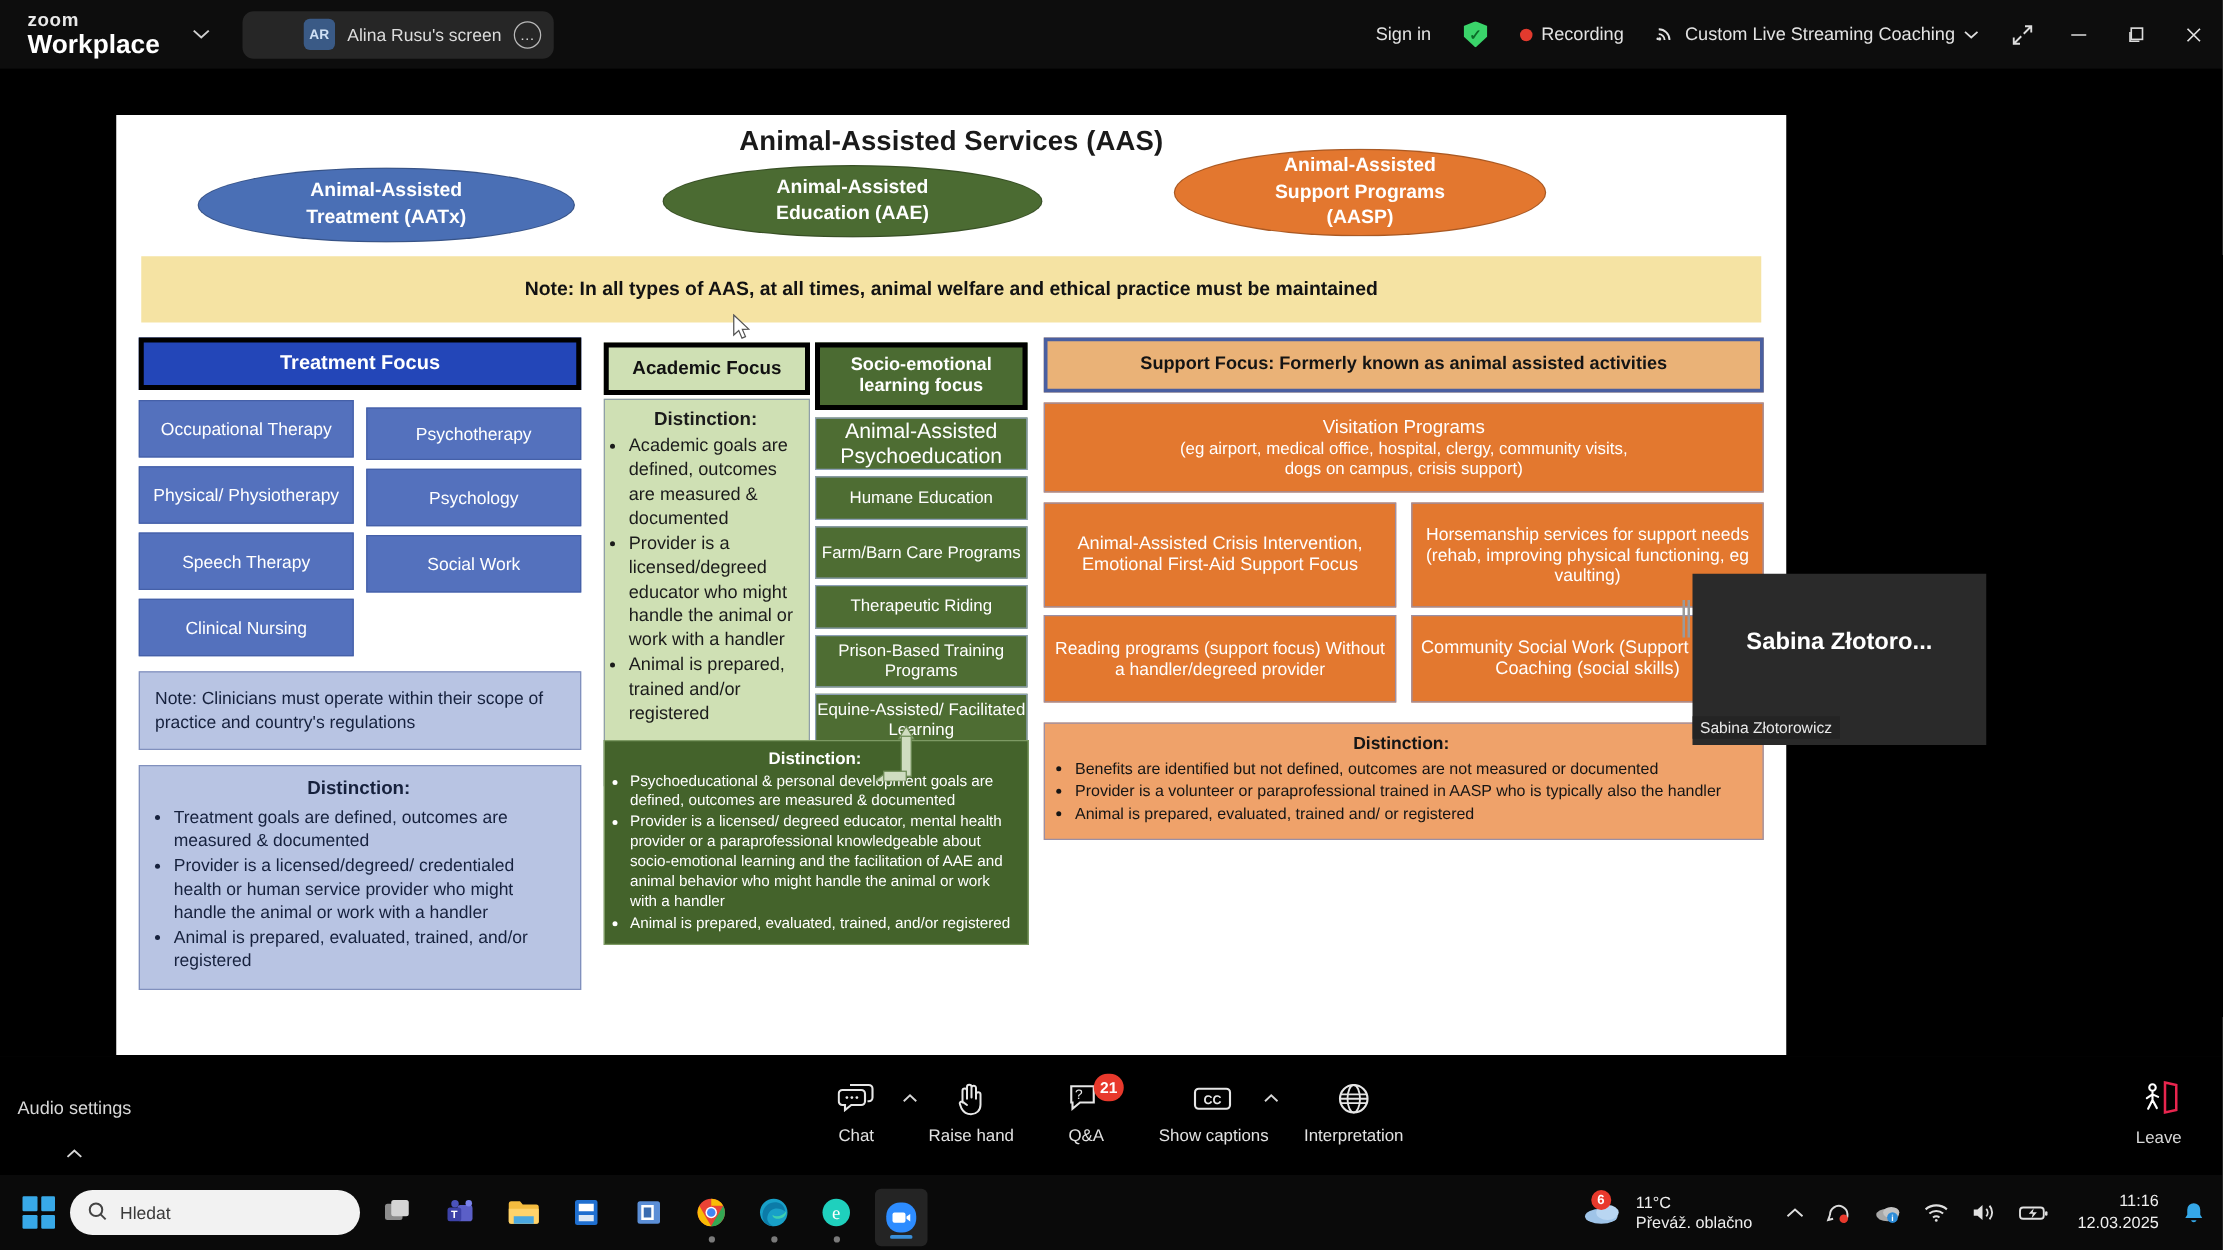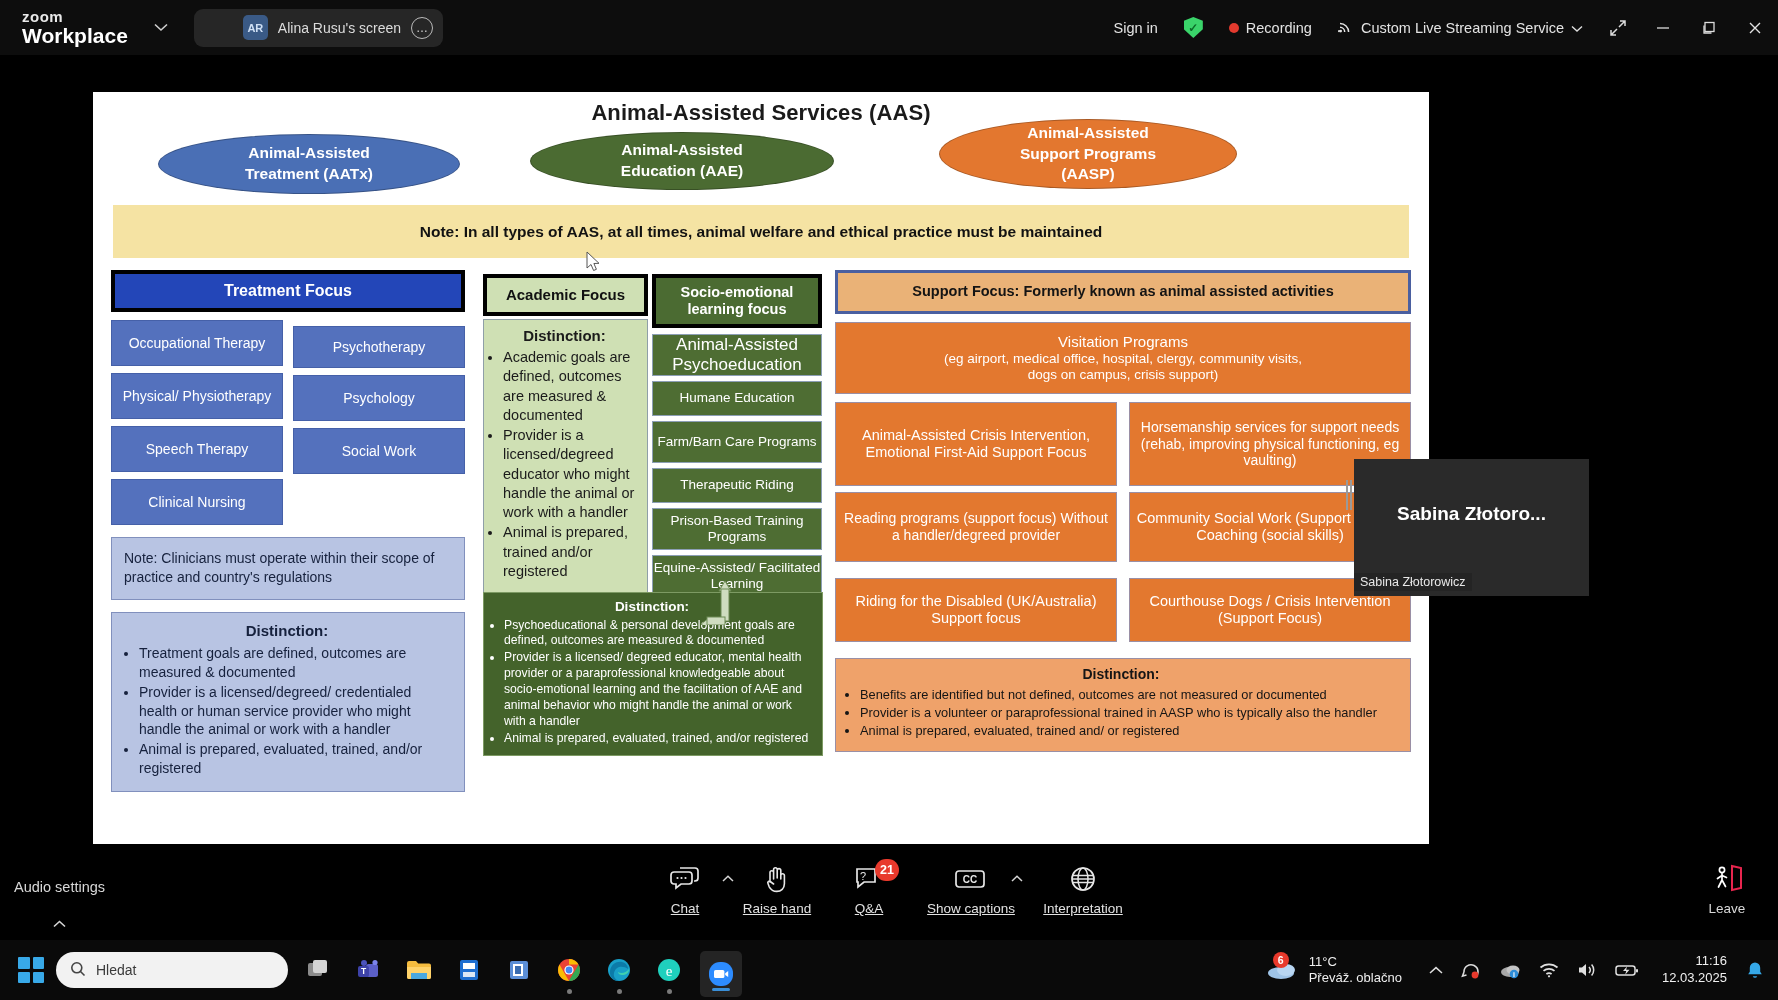--- a/index.html
+++ b/index.html
@@ -127,21 +127,21 @@
   }
   .zcenter {
     position: absolute; left: 50%; transform: translateX(-50%); top: 12px;
     display: flex; align-items: flex-start; gap: 0px;
   }
   .zitem {
     display: flex; flex-direction: column; align-items: center; justify-content: flex-start;
     width: 92px; padding-top: 6px; color: #e6e6e6; position: relative;
   }
   .zitem .glyph { height: 32px; display:flex; align-items:center; justify-content:center; }
-  .zitem .lbl { font-size: 13.5px; margin-top: 6px; color: #e2e2e2; text-decoration: underline; }
+  .zitem .lbl { font-size: 13.5px; margin-top: 6px; color: #e2e2e2; }
   .caret-up { position: absolute; right: -3px; top: 14px; color: #d6d6d6; font-size: 12px; }
   .badge {
     position: absolute; top: 2px; left: 52px; min-width: 22px; height: 22px;
     background: #e8392c; border-radius: 11px; color: #fff; font-size: 12.5px;
     font-weight: 700; display:flex; align-items:center; justify-content:center; padding: 0 5px;
   }
   .leave {
     position: absolute; right: 16px; top: 18px; width: 70px;
     display:flex; flex-direction: column; align-items:center;
   }
@@ -204,21 +204,21 @@
       </div>
       <div class="tb-item">
         <span>
           <svg width="16" height="16" viewBox="0 0 16 16">
               <path d="M2 13a1 1 0 100 0.1" fill="#e3e3e3"></path>
               <circle cx="2.7" cy="13.1" r="1.3" fill="#e3e3e3"></circle>
               <path d="M2 9.3a4.7 4.7 0 014.7 4.7" stroke="#e3e3e3" stroke-width="1.5" fill="none"></path>
               <path d="M2 5.4a8.6 8.6 0 018.6 8.6" stroke="#e3e3e3" stroke-width="1.5" fill="none"></path>
             </svg>
         </span>
-        <span>Custom Live Streaming Service</span>
+        <span>Custom Live Streaming Coaching</span>
         <span>
           <svg width="12" height="8" viewBox="0 0 12 8">
               <path d="M1 1.5 L6 6 L11 1.5" stroke="#dedede" stroke-width="1.4" fill="none"></path>
             </svg>
         </span>
       </div>
       <div class="tb-item">
         <svg width="18" height="18" viewBox="0 0 18 18">
             <path d="M11 2h5v5M16 2l-6 6M7 16H2v-5M2 16l6-6" stroke="#dcdcdc" stroke-width="1.5" fill="none"></path>
           </svg>
@@ -340,24 +340,20 @@
           </div>
 
           <div style="display:flex; gap:12px; margin-top:8px;">
             <div class="chip" style="flex:1; height:84px; background:#e3782f; border:1px solid #9a8fa5; color:#fff; font-size:14.5px; padding:0 6px;">Animal-Assisted Crisis Intervention, Emotional First-Aid Support Focus</div>
             <div class="chip" style="flex:1; height:84px; background:#e3782f; border:1px solid #9a8fa5; color:#fff; font-size:14px; padding:0 6px;">Horsemanship services for support needs (rehab, improving physical functioning, eg vaulting)</div>
           </div>
           <div style="display:flex; gap:12px; margin-top:6px;">
             <div class="chip" style="flex:1; height:70px; background:#e3782f; border:1px solid #9a8fa5; color:#fff; font-size:14px; padding:0 6px;">Reading programs (support focus) Without a handler/degreed provider</div>
             <div class="chip" style="flex:1; height:70px; background:#e3782f; border:1px solid #9a8fa5; color:#fff; font-size:14.5px; padding:0 6px;">Community Social Work (Support Focus); Coaching (social skills)</div>
           </div>
-          <div style="display:flex; gap:12px; margin-top:16px;">
-            <div class="chip" style="flex:1; height:64px; background:#e3782f; border:1px solid #9a8fa5; color:#fff; font-size:14.5px; padding:0 6px;">Riding for the Disabled (UK/Australia) Support focus</div>
-            <div class="chip" style="flex:1; height:64px; background:#e3782f; border:1px solid #9a8fa5; color:#fff; font-size:14.5px; padding:0 6px;">Courthouse Dogs / Crisis Intervention (Support Focus)</div>
-          </div>
 
           <div style="margin-top:16px; background:#efa26a; border:1px solid #9a8fa5; padding:6px 12px 10px 8px; color:#151515; font-size:12.8px; line-height:1.35;">
             <div class="dist-title" style="font-size:14px; margin-bottom:2px;">Distinction:</div>
             <ul class="bullets" style="padding-left:16px;">
               <li>Benefits are identified but not defined, outcomes are not measured or documented</li>
               <li>Provider is a volunteer or paraprofessional trained in AASP who is typically also the handler</li>
               <li>Animal is prepared, evaluated, trained and/ or registered</li>
             </ul>
           </div>
         </div>

